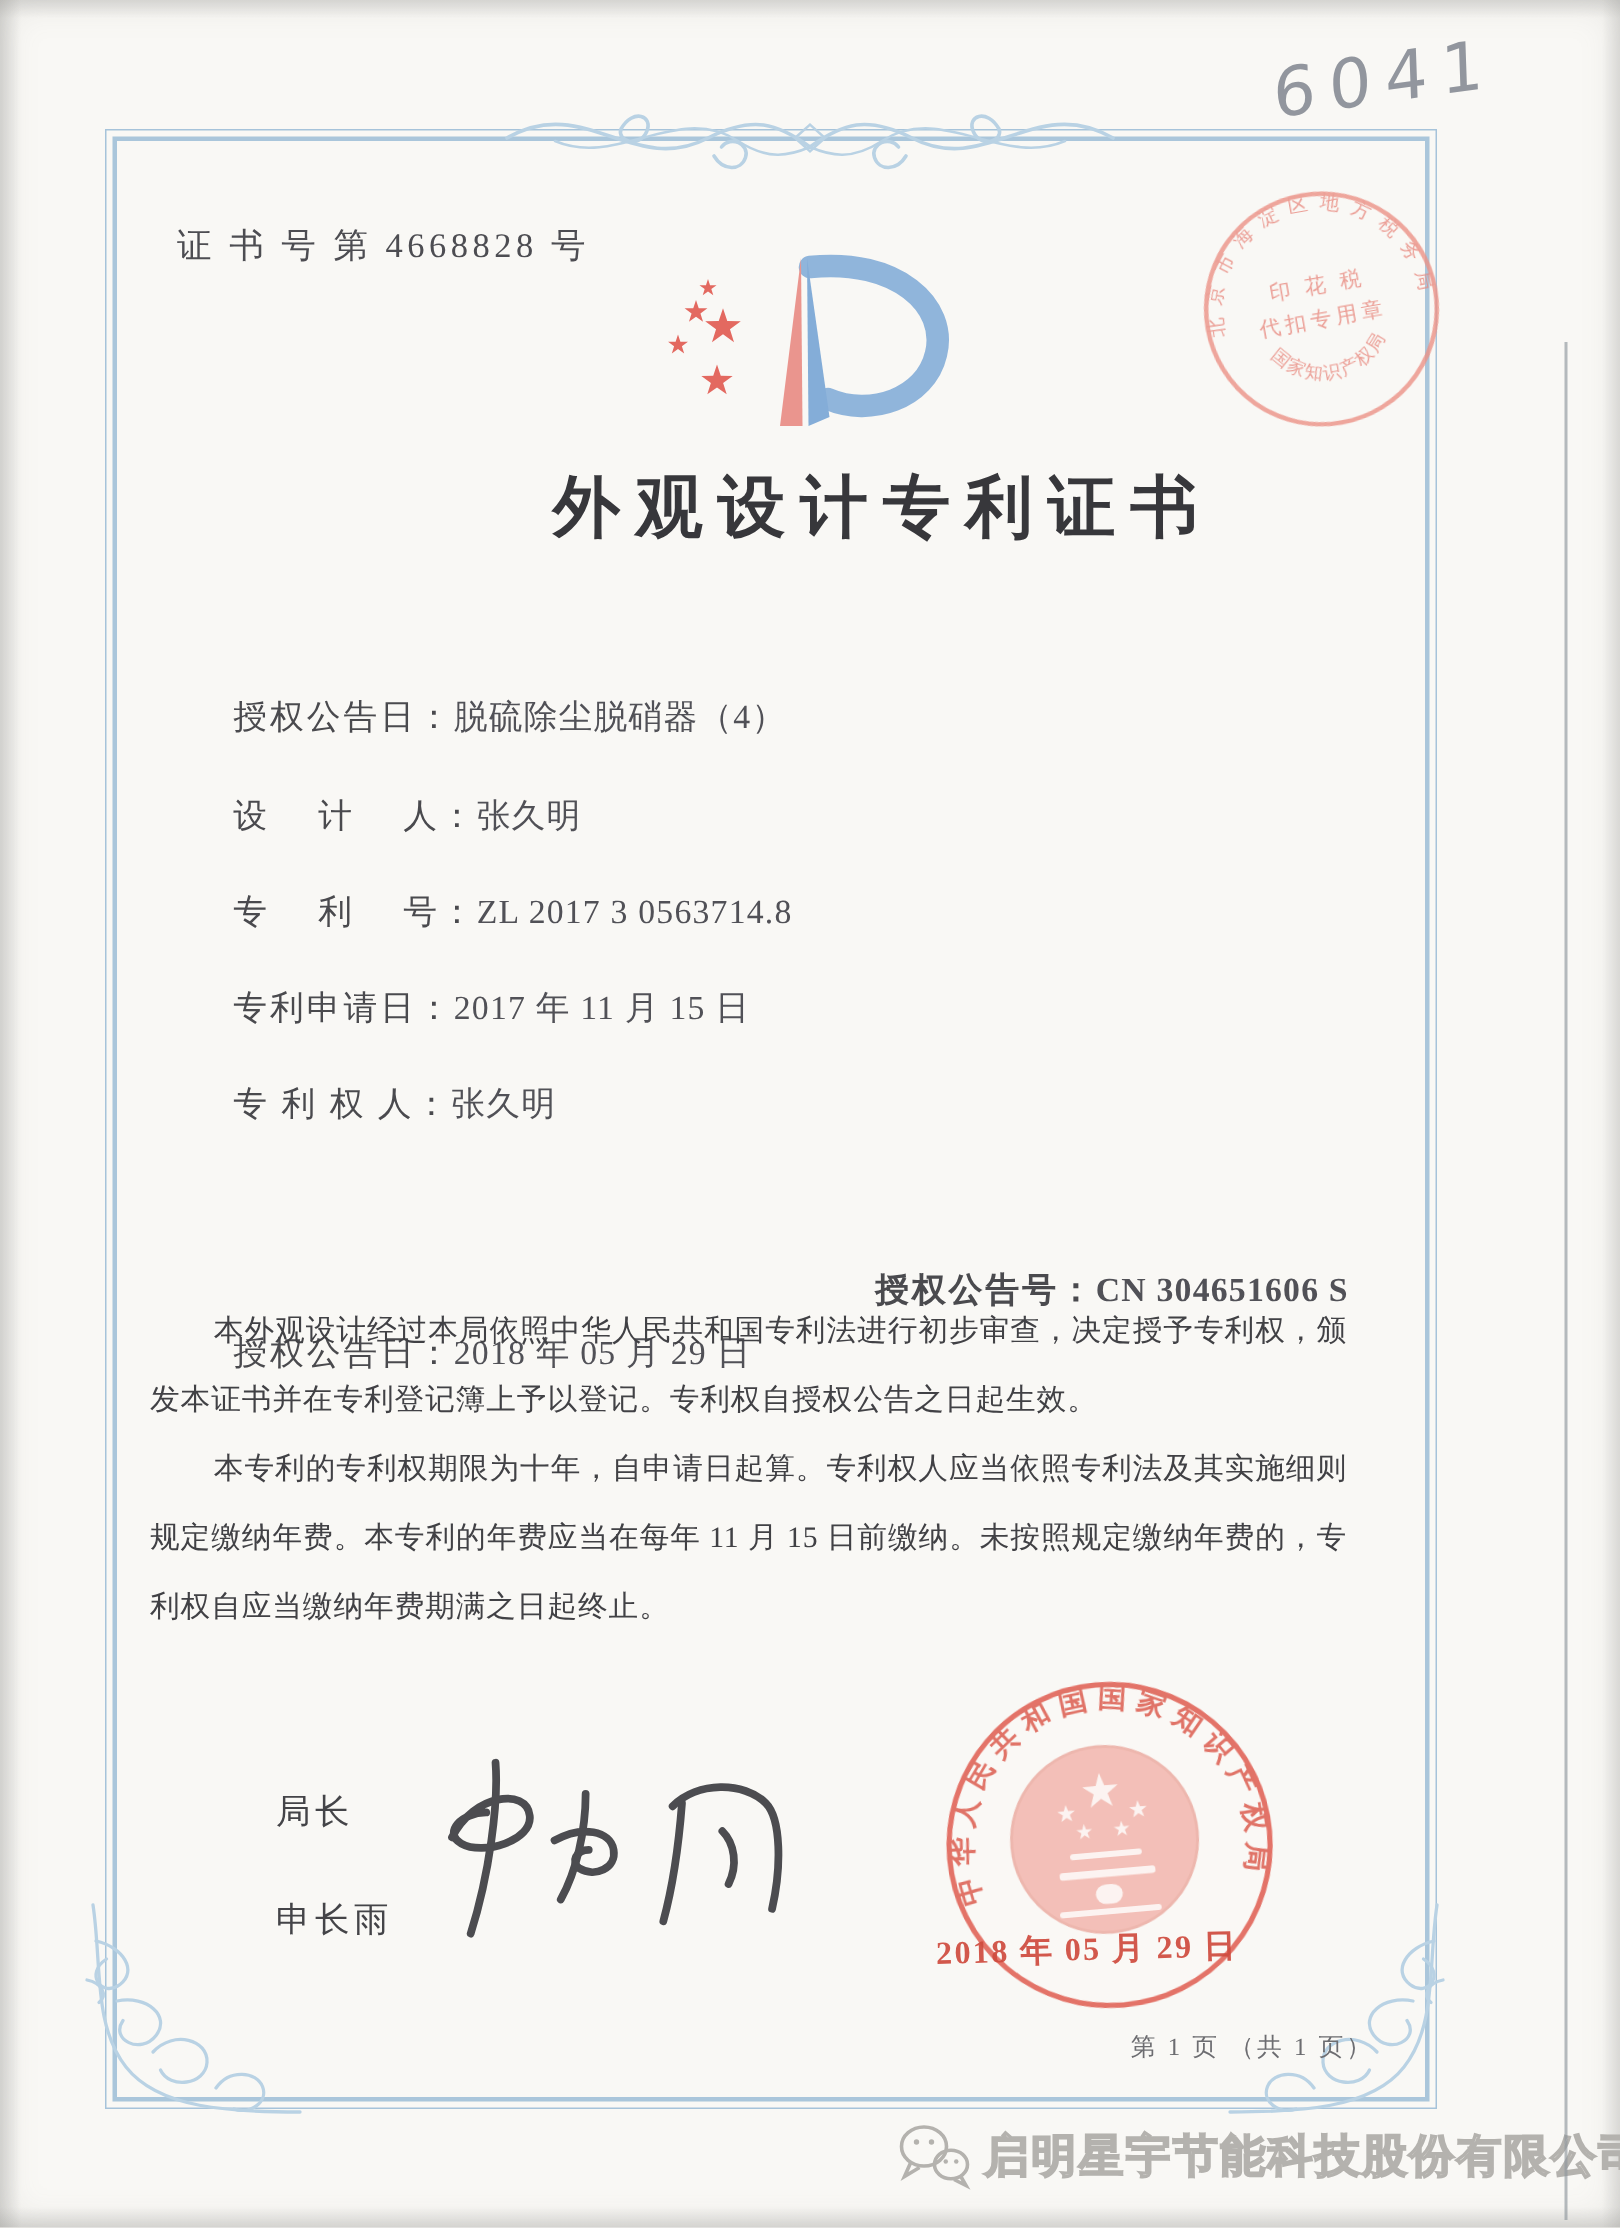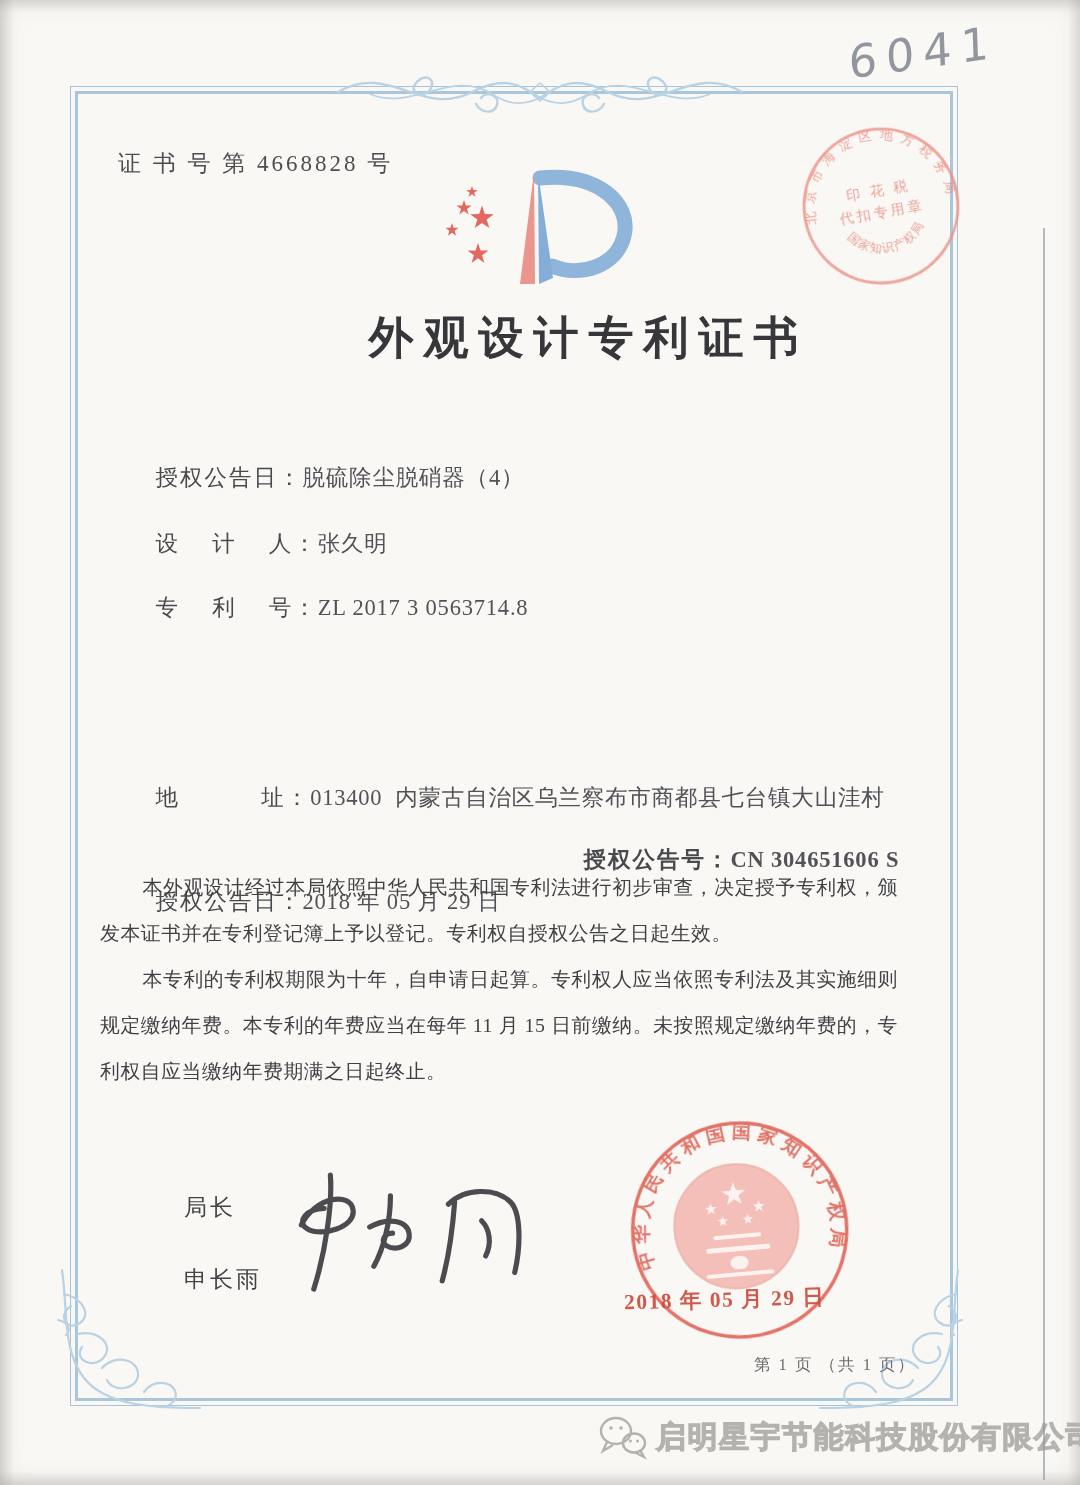--- a/index.html
+++ b/index.html
@@ -138,22 +138,25 @@
 
   <div class="field" style="top:436px">
     <span class="flabel">授权公告日：</span><span class="fvalue">脱硫除尘脱硝器（4）</span>
   </div>
   <div class="field" style="top:502px">
     <span class="flabel">设　 计　 人：</span><span class="fvalue">张久明</span>
   </div>
   <div class="field" style="top:566px">
     <span class="flabel">专　 利　 号：</span><span class="fvalue">ZL 2017 3 0563714.8</span>
   </div>
-  <div class="field" style="top:756px">
-    <span class="flabel">地　　　 址：</span><span class="fvalue">013400  内蒙古自治区乌兰察布市商都县七台镇大山洼村</span>
+  <div class="field" style="top:630px">
+    <span class="flabel">专利申请日：</span><span class="fvalue">2017 年 11 月 15 日</span>
+  </div>
+  <div class="field" style="top:694px">
+    <span class="flabel">专 利 权 人：</span><span class="fvalue">张久明</span>
   </div>
   <div class="field" style="top:860px">
     <span class="flabel">授权公告日：</span><span class="fvalue">2018 年 05 月 29 日</span>
   </div>
   <div class="field field--right" style="top:818px">
     <span class="flabel">授权公告号：</span><span class="fvalue">CN 304651606 S</span>
   </div>
 
   <div class="paragraphs">
     <p>本外观设计经过本局依照中华人民共和国专利法进行初步审查，决定授予专利权，颁发本证书并在专利登记簿上予以登记。专利权自授权公告之日起生效。</p>

